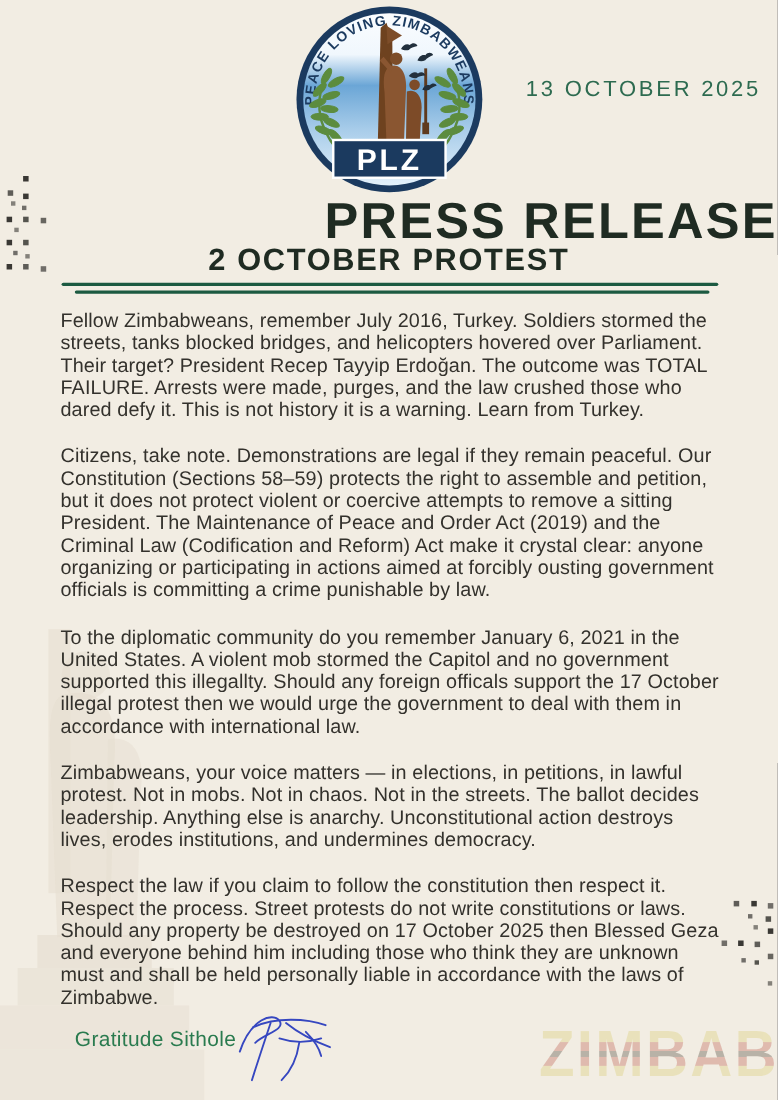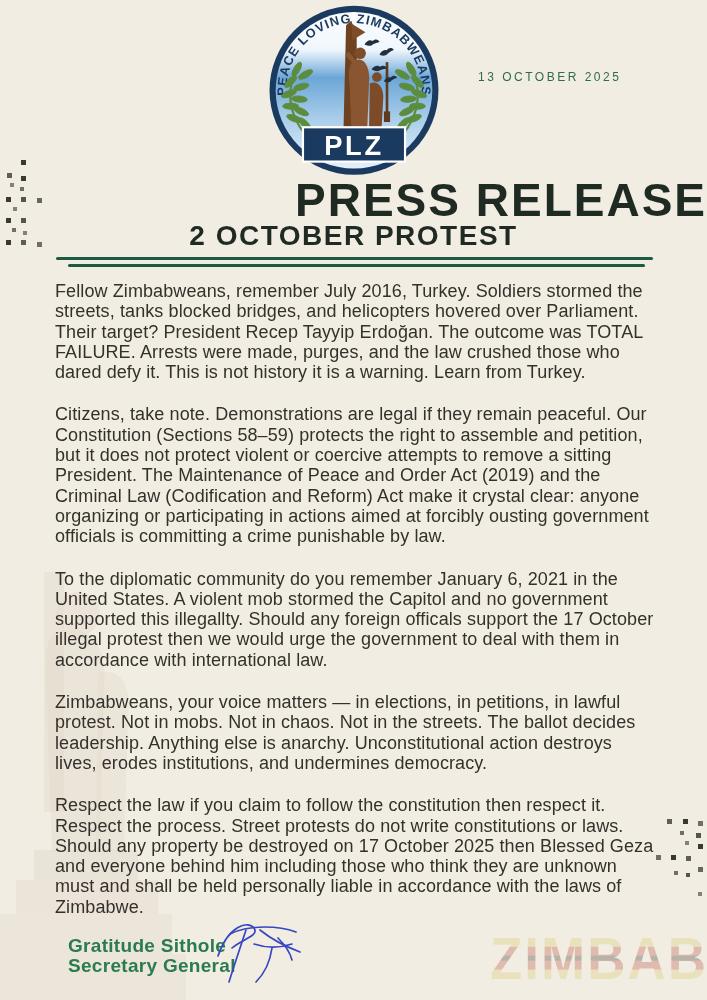--- a/index.html
+++ b/index.html
@@ -26,21 +26,21 @@
       var(--wm-red,#c2685a) 54%, var(--wm-red,#c2685a) 66%,
       var(--wm-yellow,#dcd07c) 66%, var(--wm-yellow,#dcd07c) 84%,
       var(--wm-green,#7fae6f) 84%, var(--wm-green,#7fae6f) 100%);
     -webkit-background-clip:text;background-clip:text;color:transparent;
     opacity:.38;white-space:nowrap;
   }
   
   .logo{position:absolute;left:266px;top:2px;width:176px;height:181px;z-index:2;}
   .date{
     position:absolute;left:478px;top:70px;z-index:2;
-    font-size:12px;letter-spacing:2.5px;font-weight:500;
+    font-size:20px;letter-spacing:2.5px;font-weight:500;
     color:var(--date-green,#2d6b50);white-space:nowrap;
   }
   .title{
     position:absolute;left:0;top:173px;width:100%;margin:0;z-index:2;
     text-align:right;font-size:46px;font-weight:800;letter-spacing:2px;
     color:var(--heading,#1f2b22);
   }
   .subtitle{
     position:absolute;left:0;top:220px;width:100%;margin:0;z-index:2;
     text-align:center;font-size:28px;font-weight:800;letter-spacing:1.5px;
@@ -53,22 +53,22 @@
   
   .content{
     position:absolute;left:55px;top:281px;width:601px;z-index:1;
     font-size:18px;line-height:20.3px;letter-spacing:.1px;
     color:var(--body-text,#33312c);
   }
   .content p{margin:0 0 22px 0;}
   
   .sig-block{position:absolute;left:68px;top:936px;z-index:2;line-height:20px;}
   .sig-name,.sig-title{
-    font-size:19px;font-weight:700;color:var(--sig-green,#2a7b4f);
-    letter-spacing:.3px;white-space:nowrap;
+    font-size:19px;font-weight:400;color:var(--sig-green,#2a7b4f);
+    letter-spacing:.3px;white-space:nowrap;text-align:center;
   }
   .sig-ink{position:absolute;left:208px;top:916px;z-index:2;}
 </style>
 </head>
 <body>
 
 <div class="page">
 
   <svg class="statue-wm" width="200" height="450" viewBox="0 0 200 450">
     <g fill="var(--statue-wm,#a88e6e)" opacity="0.30">
@@ -211,21 +211,20 @@
   <main class="content">
     <p>Fellow Zimbabweans,  remember July 2016, Turkey. Soldiers stormed the streets, tanks blocked bridges, and helicopters hovered over Parliament. Their target? President Recep Tayyip Erdoğan. The outcome was TOTAL FAILURE. Arrests were made, purges, and the law crushed those who dared defy it. This is not history it is a warning. Learn from Turkey.</p>
     <p>Citizens, take note. Demonstrations are legal if they remain peaceful. Our Constitution (Sections 58–59) protects the right to assemble and petition, but it does not protect violent or coercive attempts to remove a sitting President. The Maintenance of Peace and Order Act (2019) and the Criminal Law (Codification and Reform) Act make it crystal clear: anyone organizing or participating in actions aimed at forcibly ousting government officials is committing a crime punishable by law.</p>
     <p>To the diplomatic community do you remember January 6, 2021 in the United States. A violent mob stormed the Capitol and no government supported this illegallty. Should any foreign officals support the 17 October illegal protest then we would urge the government to deal with them in accordance with international law.</p>
     <p>Zimbabweans, your voice matters — in elections, in petitions, in lawful protest. Not in mobs. Not in chaos. Not in the streets. The ballot decides leadership. Anything else is anarchy. Unconstitutional action destroys lives, erodes institutions, and undermines democracy.</p>
     <p>Respect the law if you claim to follow the constitution then respect it. Respect the process. Street protests do not write constitutions or laws. Should any property be destroyed on 17 October 2025 then Blessed Geza and everyone behind him including those who think they are unknown must and shall be held personally liable in accordance with the laws of Zimbabwe.</p>
   </main>
 
   <div class="sig-block">
     <div class="sig-name">Gratitude Sithole</div>
-    <div class="sig-title">Secretary General</div>
   </div>
   <svg class="sig-ink" width="100" height="78" viewBox="0 0 100 78">
     <g fill="none" stroke="var(--ink-blue,#3647c0)" stroke-width="1.7" stroke-linecap="round">
       <path d="M10,40 C20,10 40,4 46,12 C52,20 32,24 24,32"></path>
       <path d="M22,18 C42,8 72,10 88,16"></path>
       <path d="M52,14 C62,22 76,30 92,36"></path>
       <path d="M38,14 C32,32 26,50 21,66"></path>
       <path d="M46,28 C58,32 72,32 84,28"></path>
       <path d="M64,32 C62,46 56,58 48,66"></path>
       <path d="M70,22 C76,28 82,36 84,44"></path>

